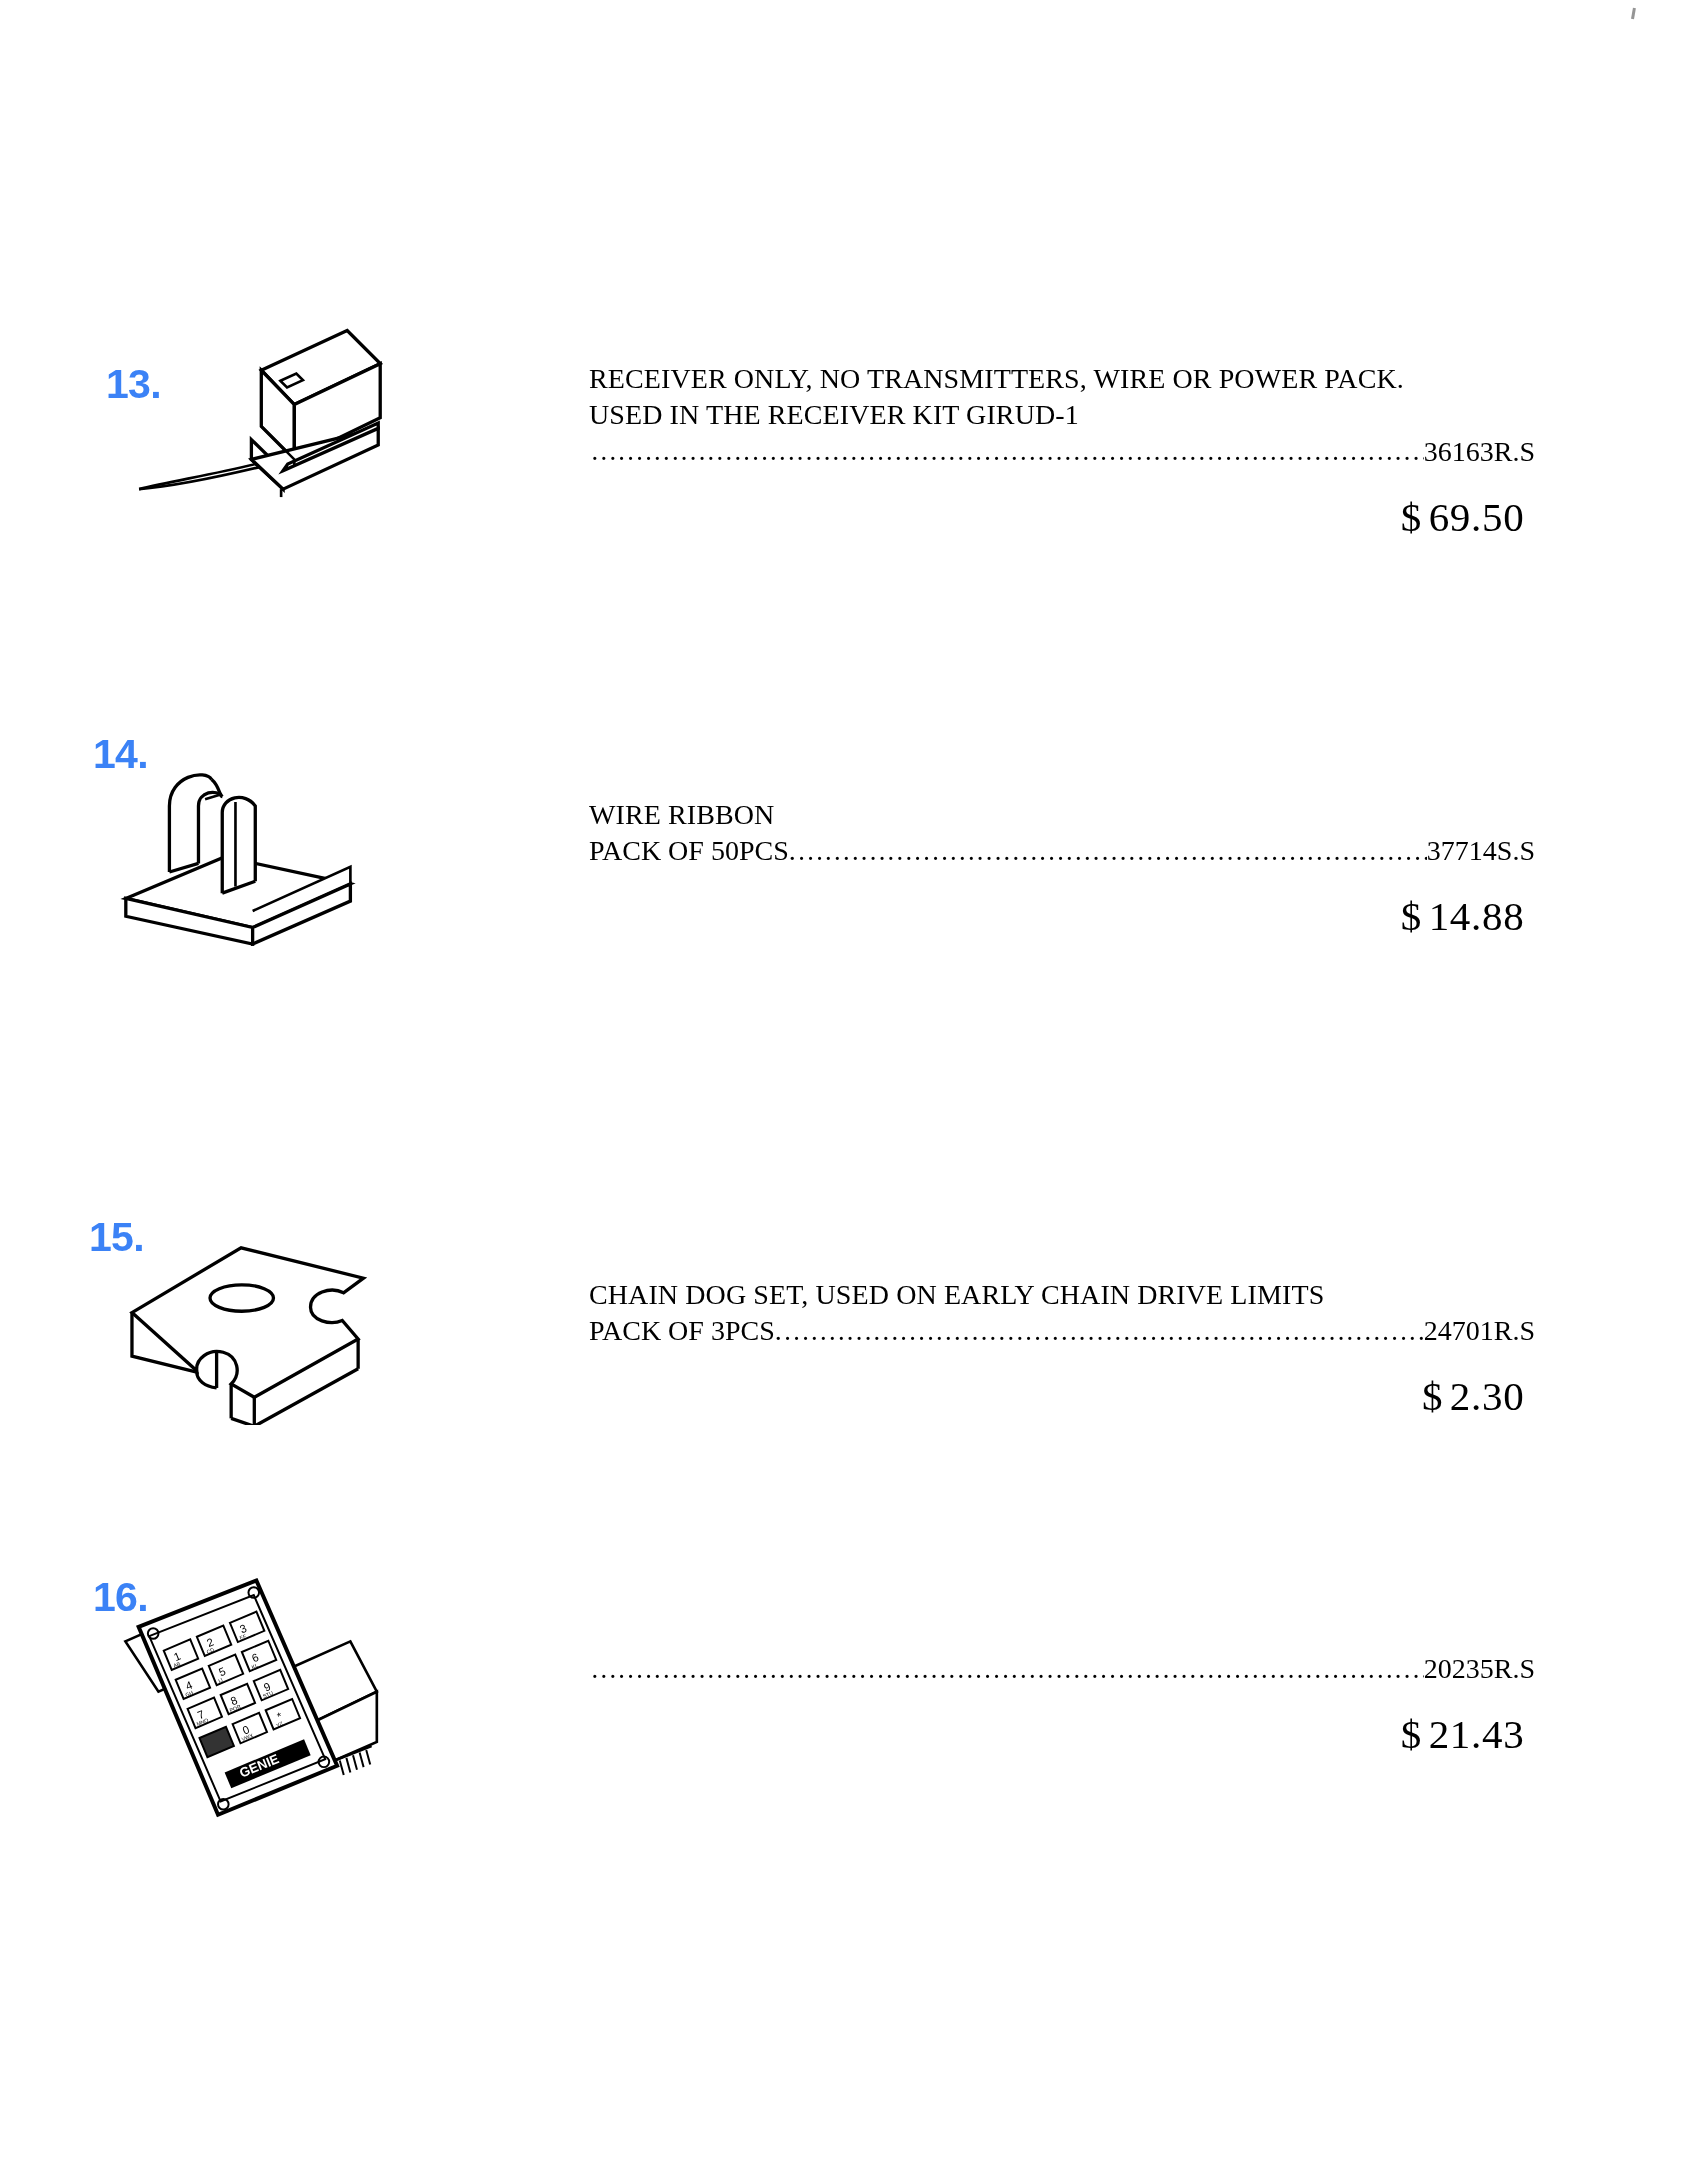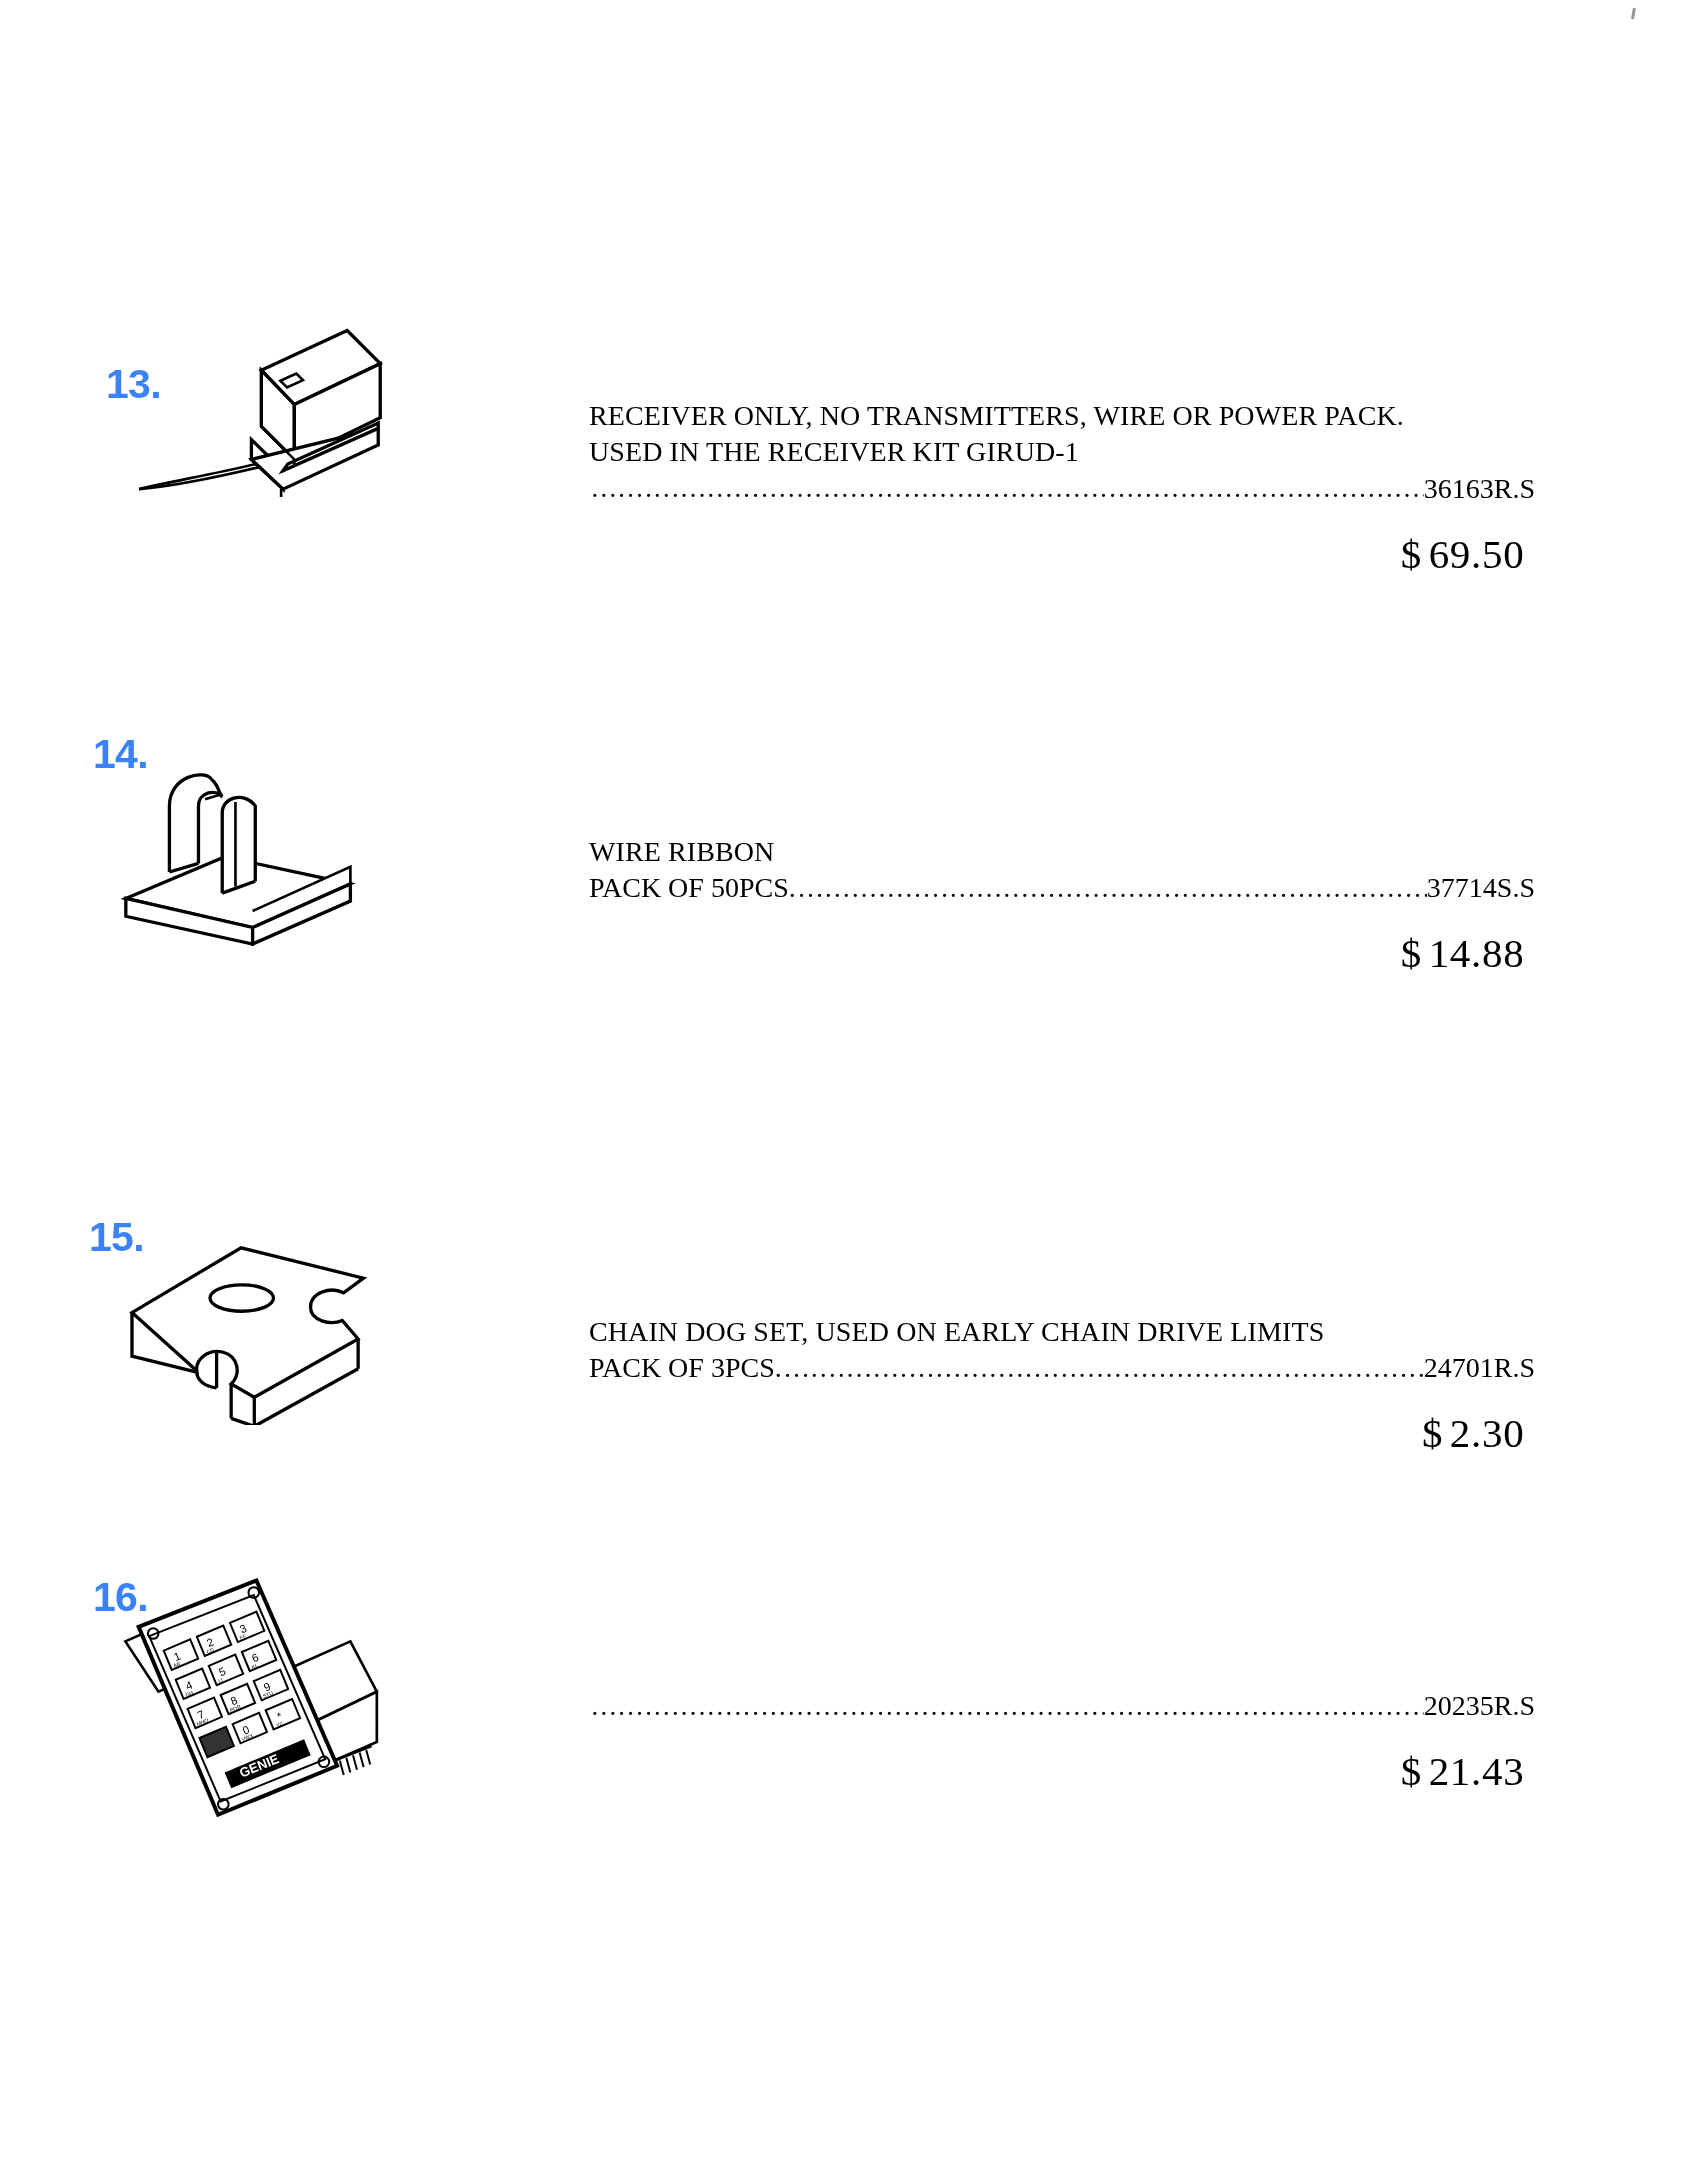--- a/index.html
+++ b/index.html
@@ -41,21 +41,20 @@
   
   .artwork {
     position: absolute;
   }
   .artwork svg { display: block; }
 
   
   .desc-block {
     position: absolute;
     width: 946px;
-    margin-top: 37px;
   }
   .desc-line {
     font-size: 28px;
     line-height: 1.30;
     letter-spacing: 0.1px;
     white-space: nowrap;
   }
   .dotline {
     display: flex;
     align-items: flex-end;

